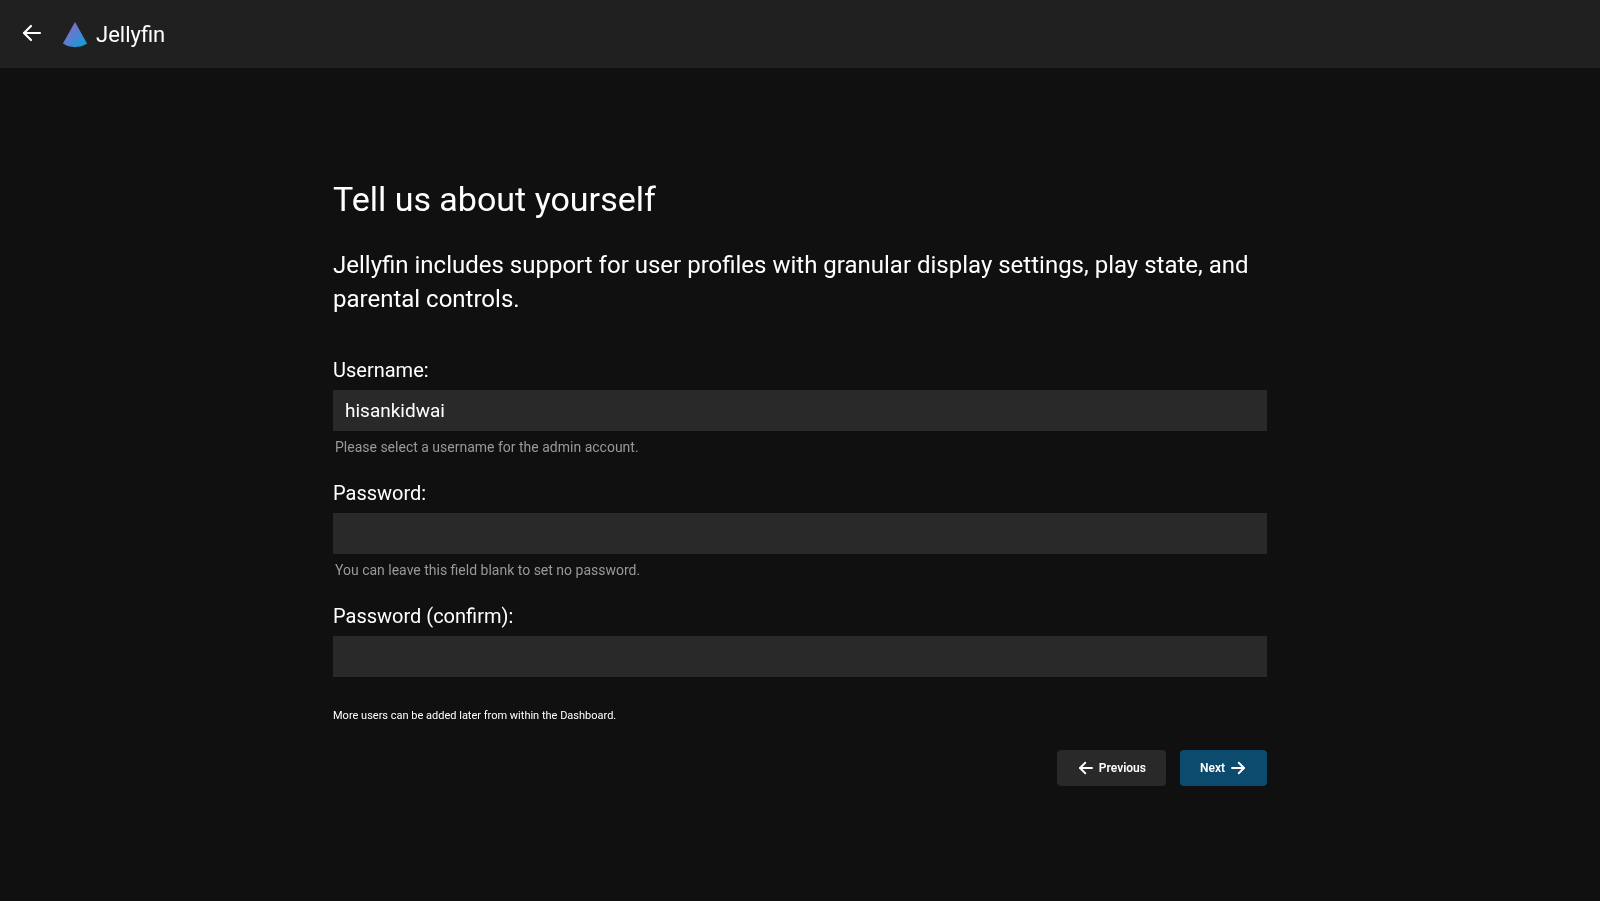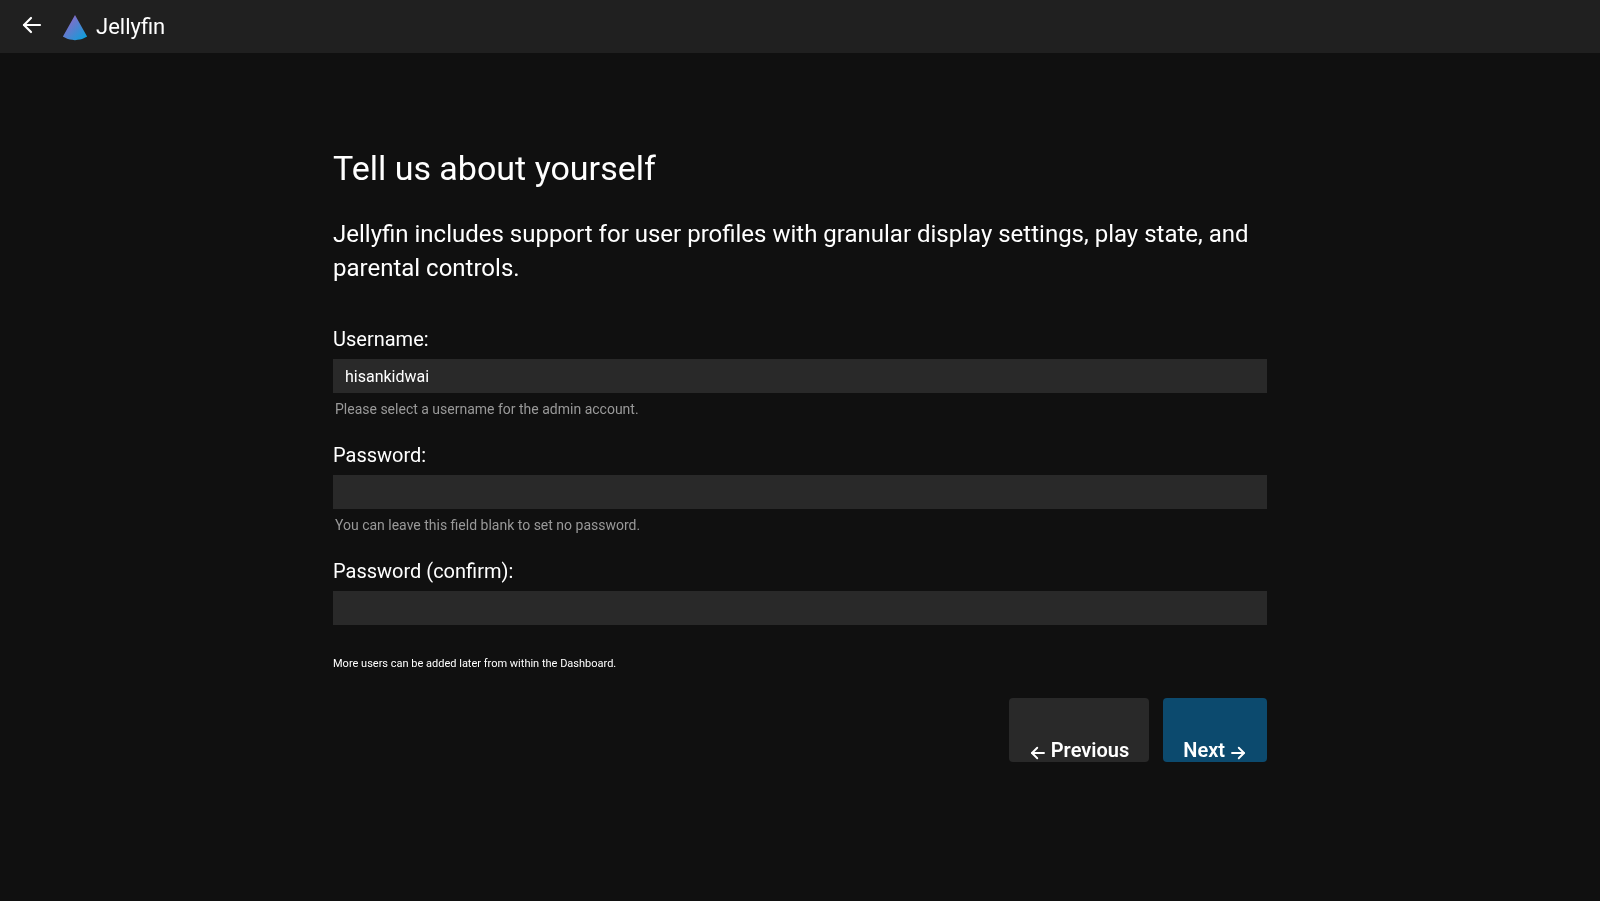--- a/index.html
+++ b/index.html
@@ -9,21 +9,21 @@
     }
     body {
       background-color: #101010;
       color: #ffffff;
       font-family: -apple-system, BlinkMacSystemFont, "Segoe UI", Roboto, "Helvetica Neue", Arial, sans-serif;
       min-height: 100vh;
       width: 1600px;
     }
     .header {
       background-color: #202020;
-      height: 53px;
+      height: 68px;
       display: flex;
       align-items: center;
       padding: 16px 12px;
     }
     .back-btn {
       width: 40px;
       height: 40px;
       display: flex;
       align-items: center;
       justify-content: center;
@@ -43,21 +43,21 @@
       height: 30px;
       margin-right: 6px;
     }
     .logo-text {
       font-size: 22px;
       font-weight: 400;
       color: #ffffff;
     }
     .main-content {
       max-width: 934px;
-      margin: 0 auto;
+      margin: 16px auto;
       padding: 95px 0 0 0;
     }
     .page-title {
       font-size: 34px;
       font-weight: 400;
       color: #ffffff;
       margin-bottom: 30px;
     }
     .page-description {
       font-size: 24px;
@@ -69,25 +69,25 @@
       margin-bottom: 26px;
     }
     .form-label {
       display: block;
       font-size: 20px;
       color: #ffffff;
       margin-bottom: 8px;
     }
     .form-input {
       width: 100%;
-      height: 34px;
+      height: 41px;
       background-color: #292929;
       border: none;
       color: #ffffff;
-      font-size: 16px;
+      font-size: 19px;
       padding: 0 12px;
       outline: none;
       font-family: inherit;
     }
     .form-help {
       font-size: 14px;
       color: #999999;
       margin-top: 8px;
       padding-left: 2px;
     }
@@ -96,28 +96,28 @@
       color: #ffffff;
       margin-top: 32px;
       margin-bottom: 28px;
     }
     .button-row {
       display: flex;
       justify-content: flex-end;
       gap: 14px;
     }
     .btn {
-      height: 64px;
+      height: 36px;
       padding: 0 20px;
       border: none;
-      font-size: 20px;
+      font-size: 12px;
       font-weight: 600;
       cursor: pointer;
       display: flex;
-      align-items: flex-end;
+      align-items: center;
       gap: 4px;
       border-radius: 4px;
       font-family: inherit;
     }
     .btn-secondary {
       background-color: #292929;
       color: #ffffff;
     }
     .btn-primary {
       background-color: #0c4a6e;

